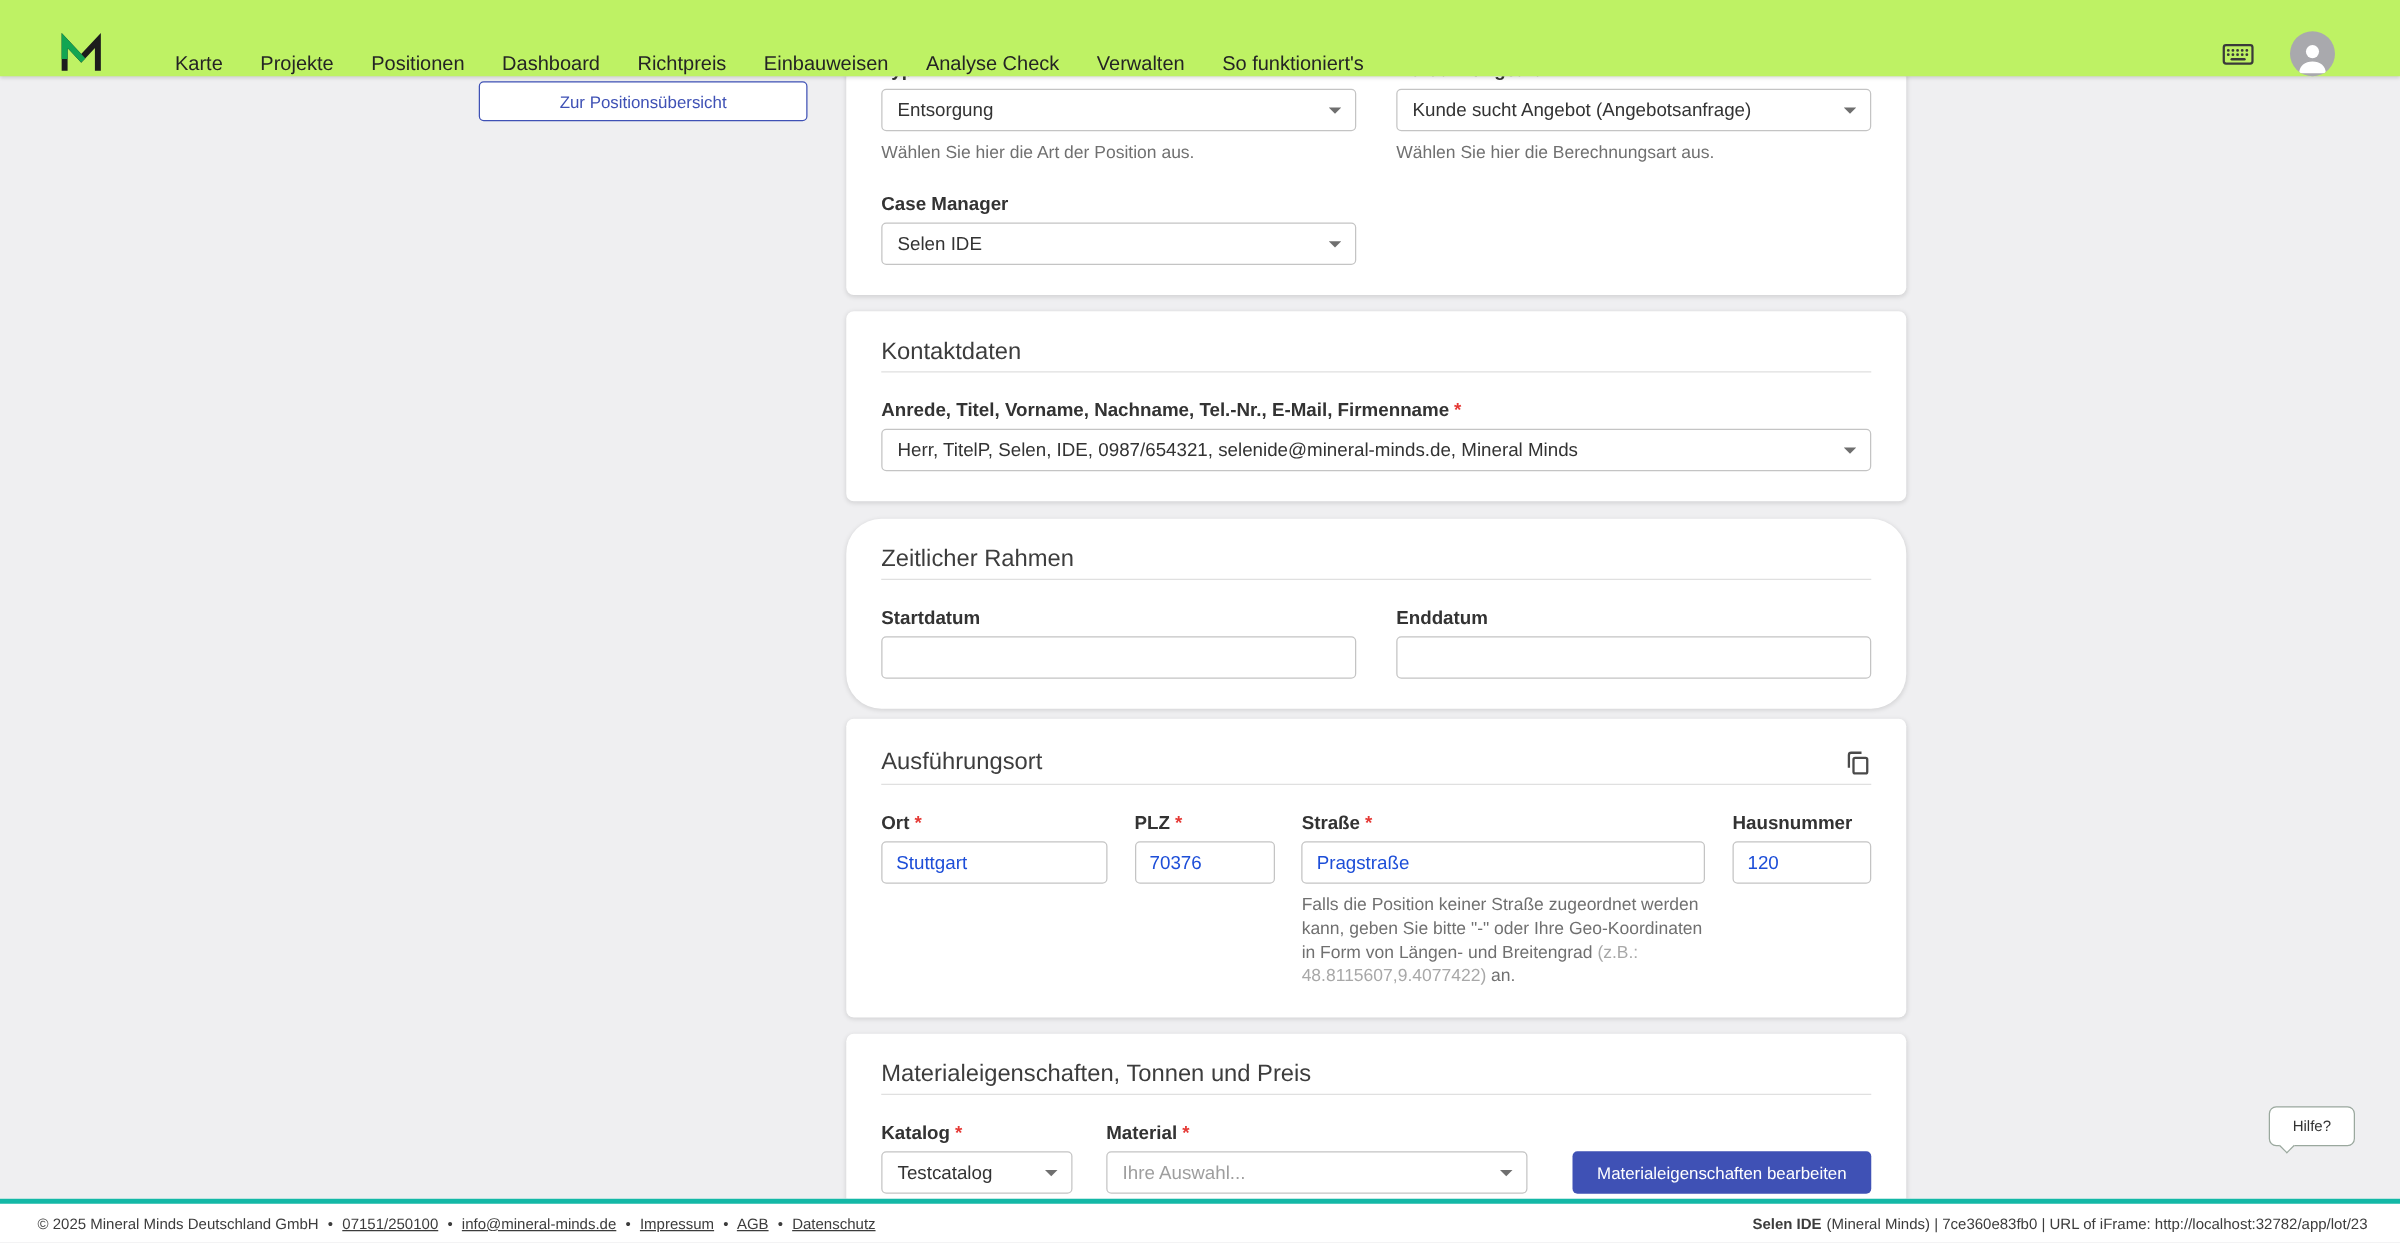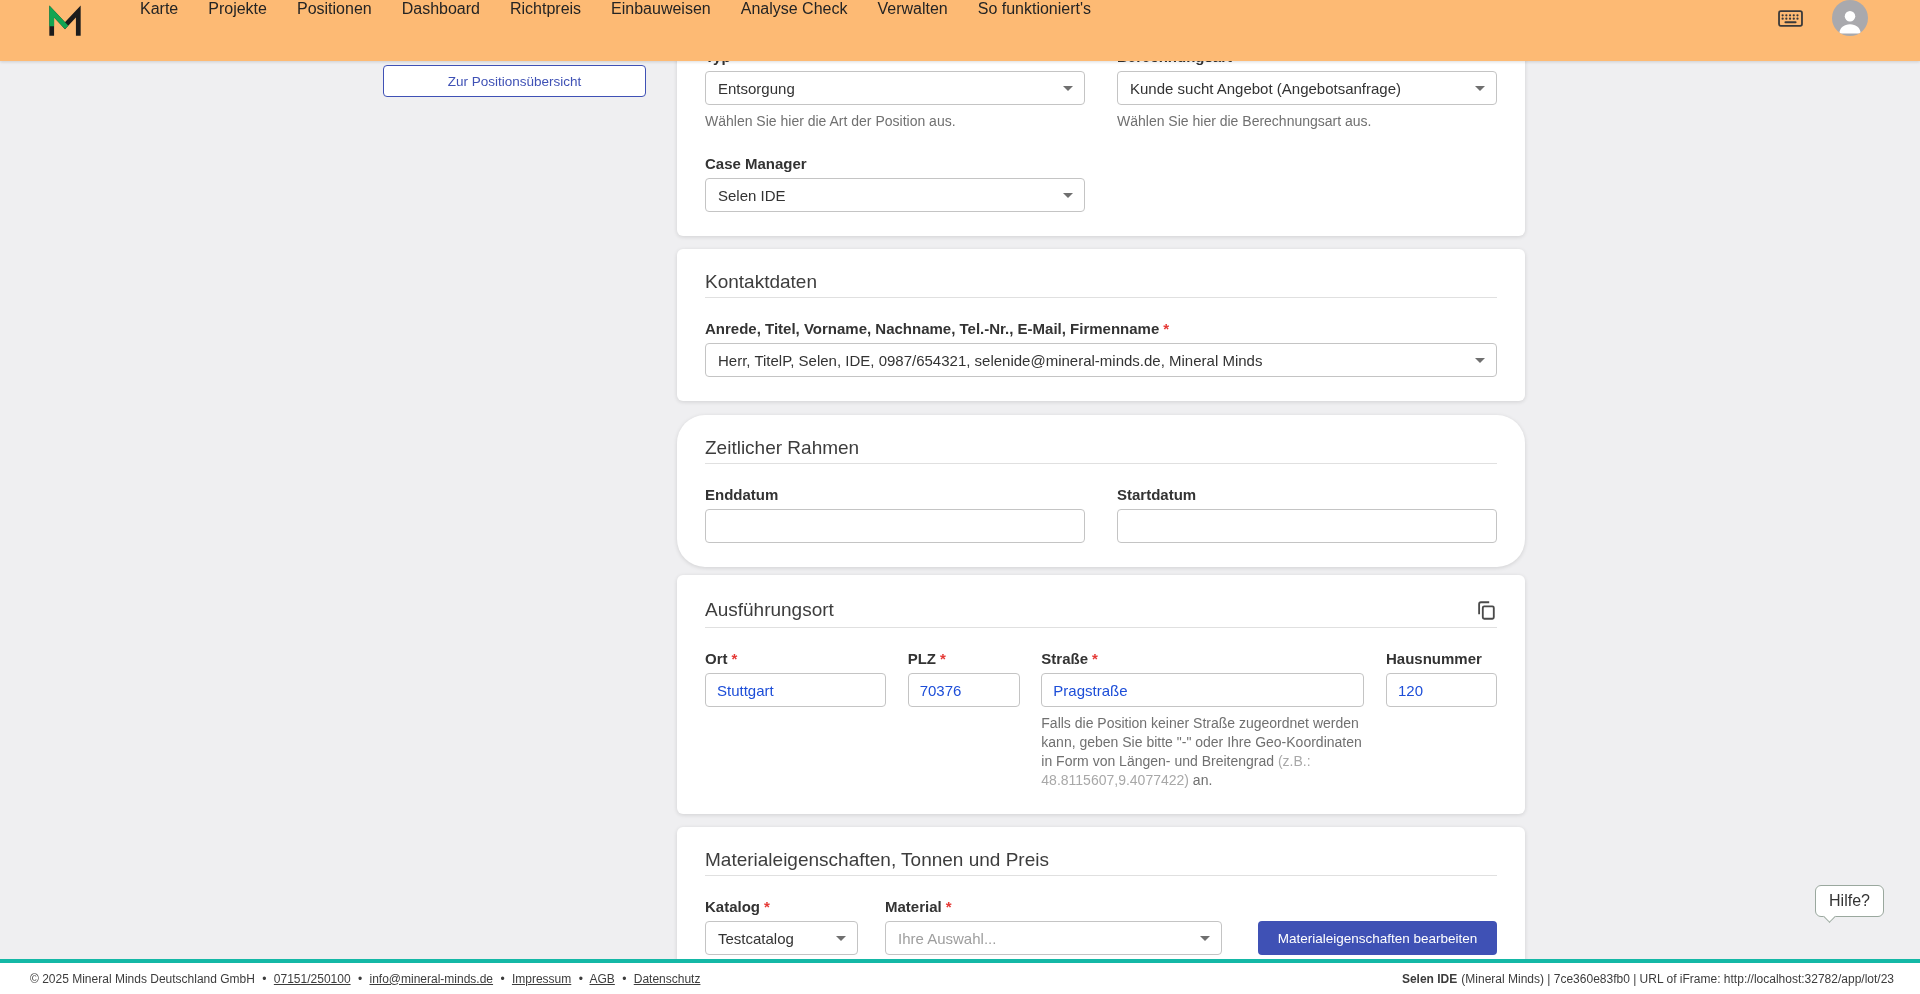--- a/index.html
+++ b/index.html
@@ -8,21 +8,21 @@
     font-family: "Liberation Sans", sans-serif;
     background:#efeff1;
     position:relative;
     overflow:hidden;
     color:#333;
   }
 
   
   .topnav {
     position:absolute; top:0; left:0; width:1920px; height:61px;
-    background:#fdba74; display:flex; align-items:flex-start;
+    background:#bef264; display:flex; align-items:flex-end;
     box-shadow:0 1px 3px rgba(0,0,0,.14);
     z-index:30;
   }
   .logo { margin-left:45px; width:40px; height:40px; display:flex; align-items:center; justify-content:center; cursor:pointer; }
   .nav-items { display:flex; gap:30px; margin-left:55px; align-items:center; }
   .nav-item { font-size:16px; color:#242424; text-decoration:none; cursor:pointer; white-space:nowrap; }
   .nav-right { margin-left:auto; display:flex; align-items:center; gap:28px; padding-right:52px; }
   .icon-btn { background:none; border:none; cursor:pointer; display:flex; align-items:center; }
   .avatar { width:36px; height:36px; border-radius:50%; background:#a9a9ad; display:flex; align-items:flex-end; justify-content:center; overflow:hidden; border:none; cursor:pointer; }
 
@@ -91,21 +91,21 @@
     cursor:pointer; white-space:nowrap;
   }
 
   .copy-btn { background:none; border:none; cursor:pointer; display:flex; }
 
   
   .help-bubble {
     position:absolute; left:1815px; top:824px; width:69px; height:32px;
     background:#ffffff; border:1px solid #9aa89e; border-radius:6px;
     display:flex; align-items:center; justify-content:center;
-    font-size:16px; color:#333; cursor:pointer;
+    font-size:12px; color:#333; cursor:pointer;
   }
   .help-bubble::after {
     content:""; position:absolute; left:9px; bottom:-5px;
     width:8px; height:8px; background:#fff;
     border-left:1px solid #9aa89e; border-bottom:1px solid #9aa89e;
     transform:rotate(-45deg);
   }
 
   
   .footer {
@@ -210,27 +210,27 @@
       <span class="caret"></span>
     </div>
   </section>
 
   <section class="card" style="top:354px;border-radius:28px;">
     <div class="card-title">Zeitlicher Rahmen</div>
     <div class="divider"></div>
     <div class="row2">
       <div class="col2">
         <div class="flabel">
+          <span>Startdatum</span>
+        </div>
+        <input class="tinput" type="text" value="" style="">
+      </div>
+      <div class="col2">
+        <div class="flabel">
           <span>Enddatum</span>
-        </div>
-        <input class="tinput" type="text" value="" style="">
-      </div>
-      <div class="col2">
-        <div class="flabel">
-          <span>Startdatum</span>
         </div>
         <input class="tinput" type="text" value="" style="">
       </div>
     </div>
   </section>
 
   <section class="card" style="top:514px;">
     <div class="card-title-row">
       <div class="card-title">Ausführungsort</div>
       <button class="copy-btn">

